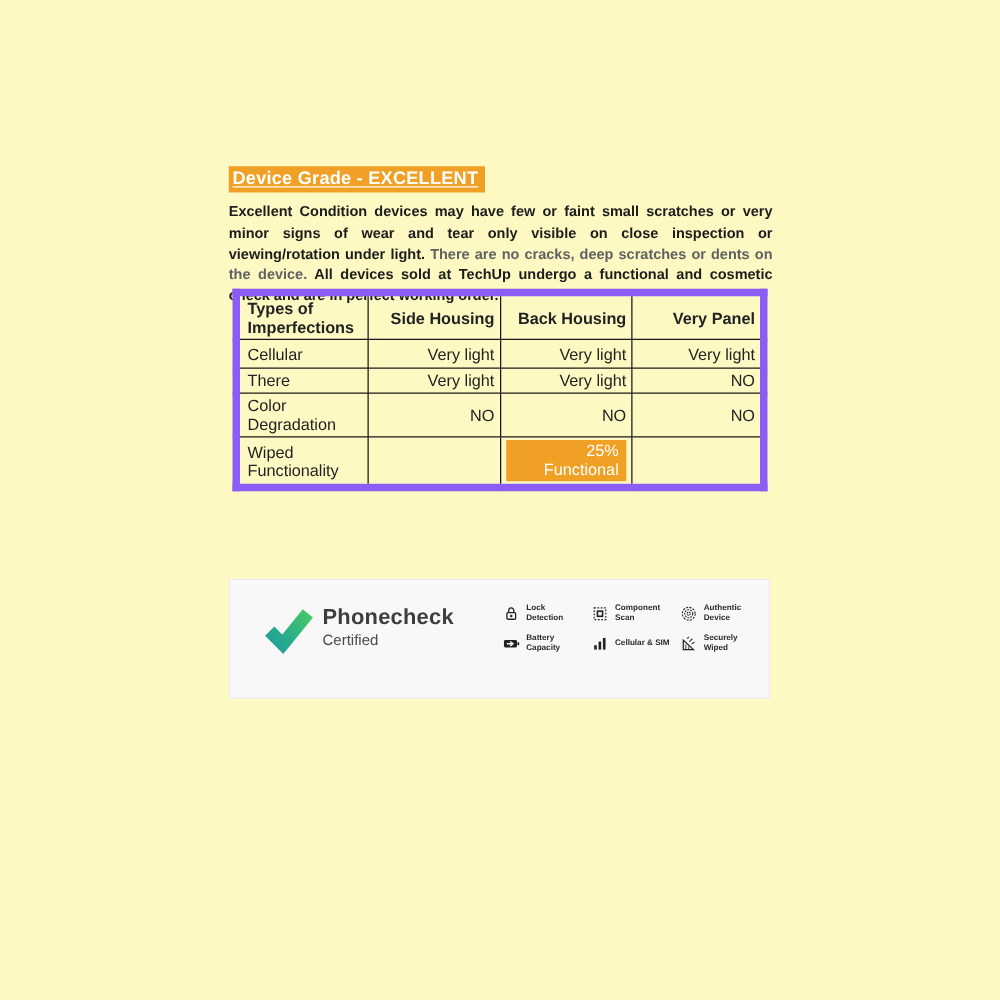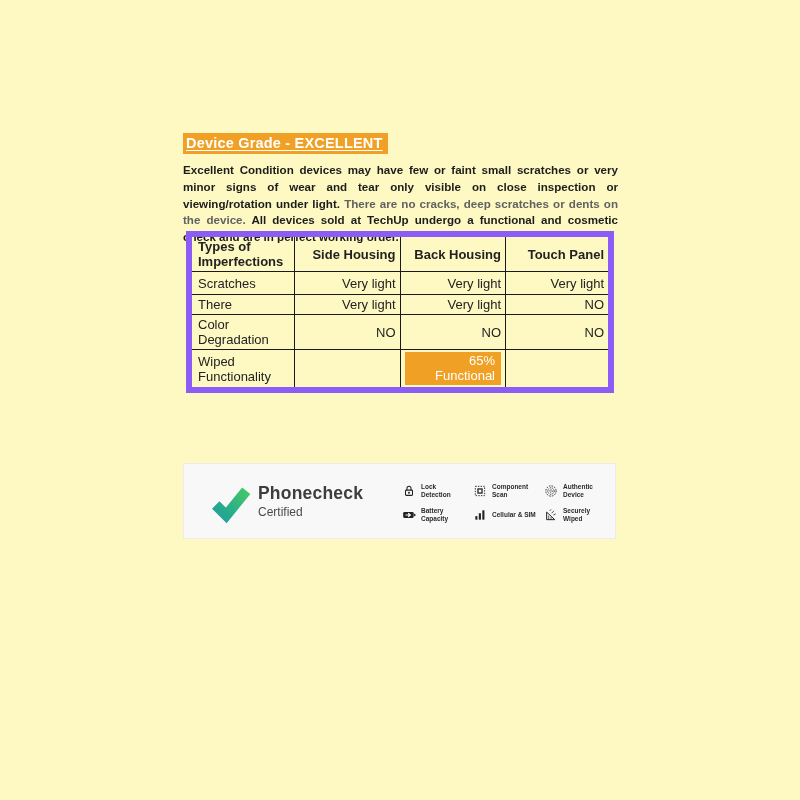--- a/index.html
+++ b/index.html
@@ -54,21 +54,21 @@
   .row-dents     { height:31px; }
   .row-dents td  { vertical-align:top; padding-top:4px; }
   .row-devfunc   { height:24px; }
   .cell-highlight {
     background:#F0A125; color:#ffffff;
     display:inline-block; padding:1px 6px 2px 6px;
   }
 
   
   .badge {
-    position:absolute; left:183px; top:463px; width:433px; height:76px;
+    position:absolute; left:183px; top:463px; width:433px; height:96px;
     background:#f8f8f8; border:1px solid #ececec;
   }
   .badge-check { position:absolute; left:26px; top:20px; }
   .badge-brand { position:absolute; left:74px; top:21px; line-height:1; }
   .brand-name { font-size:17.5px; font-weight:bold; color:#3d3d3d; letter-spacing:0.2px; }
   .brand-sub  { font-size:12px; color:#4a4a4a; margin-top:3px; }
 
   .features {
     position:absolute; left:218px; top:19px;
     display:grid;
@@ -90,44 +90,44 @@
   <div class="grade-title">Device Grade - EXCELLENT</div>
 
   <p class="description"><span>Excellent Condition devices may have few or faint small scratches or very minor signs of wear and tear only visible on close inspection or viewing/rotation under light. </span><span class="muted">There are no cracks, deep scratches or dents on the device. </span><span>All devices sold at TechUp undergo a functional and cosmetic check and are in perfect working order.</span></p>
 
   <table class="imperfections-table">
     <tbody>
         <tr class="row-header">
       <th>Types of Imperfections</th>
       <th>Side Housing</th>
       <th>Back Housing</th>
-      <th>Touch Panel</th>
+      <th>Very Panel</th>
     </tr>
     <tr class="row-scratches">
-      <td>Scratches</td>
+      <td>Cellular</td>
       <td>Very light</td>
       <td>Very light</td>
       <td>Very light</td>
     </tr>
     <tr class="row-scuffs">
       <td>There</td>
       <td>Very light</td>
       <td>Very light</td>
       <td>NO</td>
     </tr>
     <tr class="row-colordeg">
       <td>Color Degradation</td>
       <td>NO</td>
       <td>NO</td>
       <td>NO</td>
     </tr>
     <tr class="row-devfunc">
       <td>Wiped Functionality</td>
       <td></td>
-      <td><span class="cell-highlight">65% Functional</span></td>
+      <td><span class="cell-highlight">25% Functional</span></td>
       <td></td>
     </tr>
   </tbody>
     </table>
 
   <div class="badge">
 
     <svg class="badge-check" width="42" height="40" viewBox="0 0 44 42">
       <defs>
         <linearGradient id="checkgrad" x1="0" y1="42" x2="44" y2="0" gradientUnits="userSpaceOnUse">

